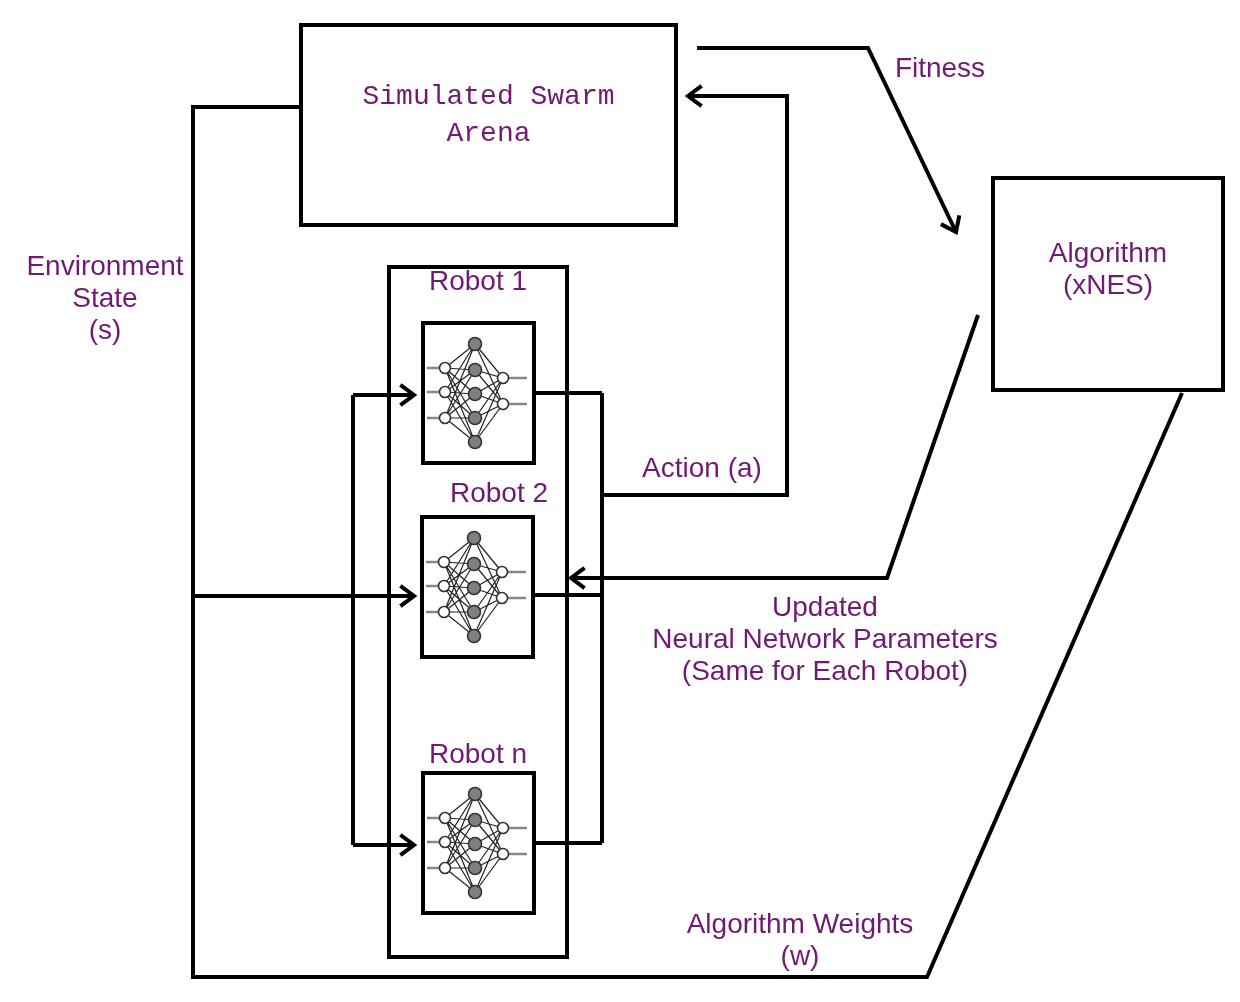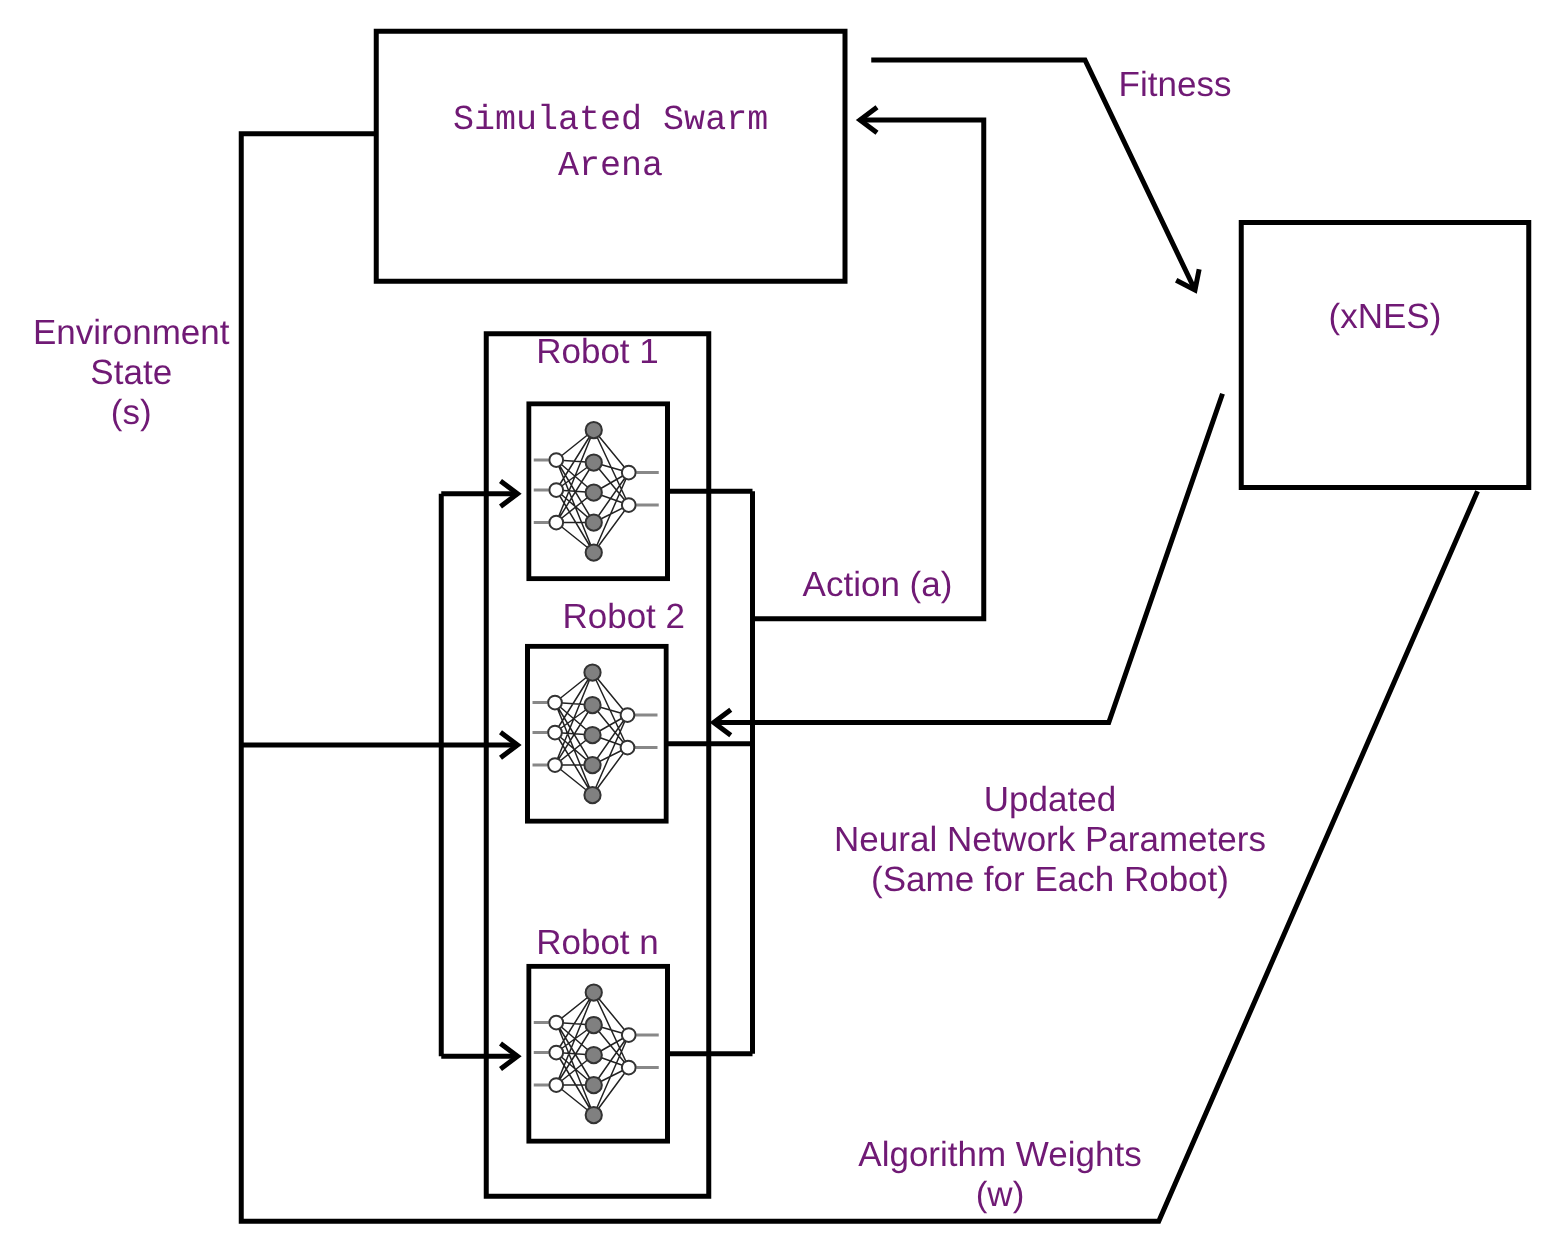--- a/index.html
+++ b/index.html
@@ -100,20 +100,21 @@
     <use href="#nn-symbol" x="420" y="515" width="115" height="144"></use>
     <use href="#nn-symbol" x="421" y="771" width="115" height="144"></use>
   </svg>
 
   <div class="lbl arena-lbl" style="left:301px; top:78px; width:375px;">
     <span class="ln">Simulated Swarm</span>
     <span class="ln">Arena</span>
   </div>
 
   <div class="lbl" style="left:993px; top:237px; width:230px;">
+    <span class="ln">Algorithm</span>
     <span class="ln">(xNES)</span>
   </div>
 
   <div class="lbl" style="left:389px; top:265px; width:178px;">
     <span class="ln">Robot 1</span>
   </div>
   <div class="lbl" style="left:410px; top:477px; width:178px;">
     <span class="ln">Robot 2</span>
   </div>
   <div class="lbl" style="left:389px; top:738px; width:178px;">
@@ -127,21 +128,21 @@
   <div class="lbl" style="left:20px; top:250px; width:170px;">
     <span class="ln">Environment</span>
     <span class="ln">State</span>
     <span class="ln">(s)</span>
   </div>
 
   <div class="lbl" style="left:618px; top:452px; width:168px;">
     <span class="ln">Action (a)</span>
   </div>
 
-  <div class="lbl" style="left:650px; top:591px; width:380px;margin-top:33px;">
+  <div class="lbl" style="left:635px; top:591px; width:380px;">
     <span class="ln">Updated</span>
     <span class="ln">Neural Network Parameters</span>
     <span class="ln">(Same for Each Robot)</span>
   </div>
 
   <div class="lbl" style="left:640px; top:908px; width:320px;">
     <span class="ln">Algorithm Weights</span>
     <span class="ln">(w)</span>
   </div>
 

